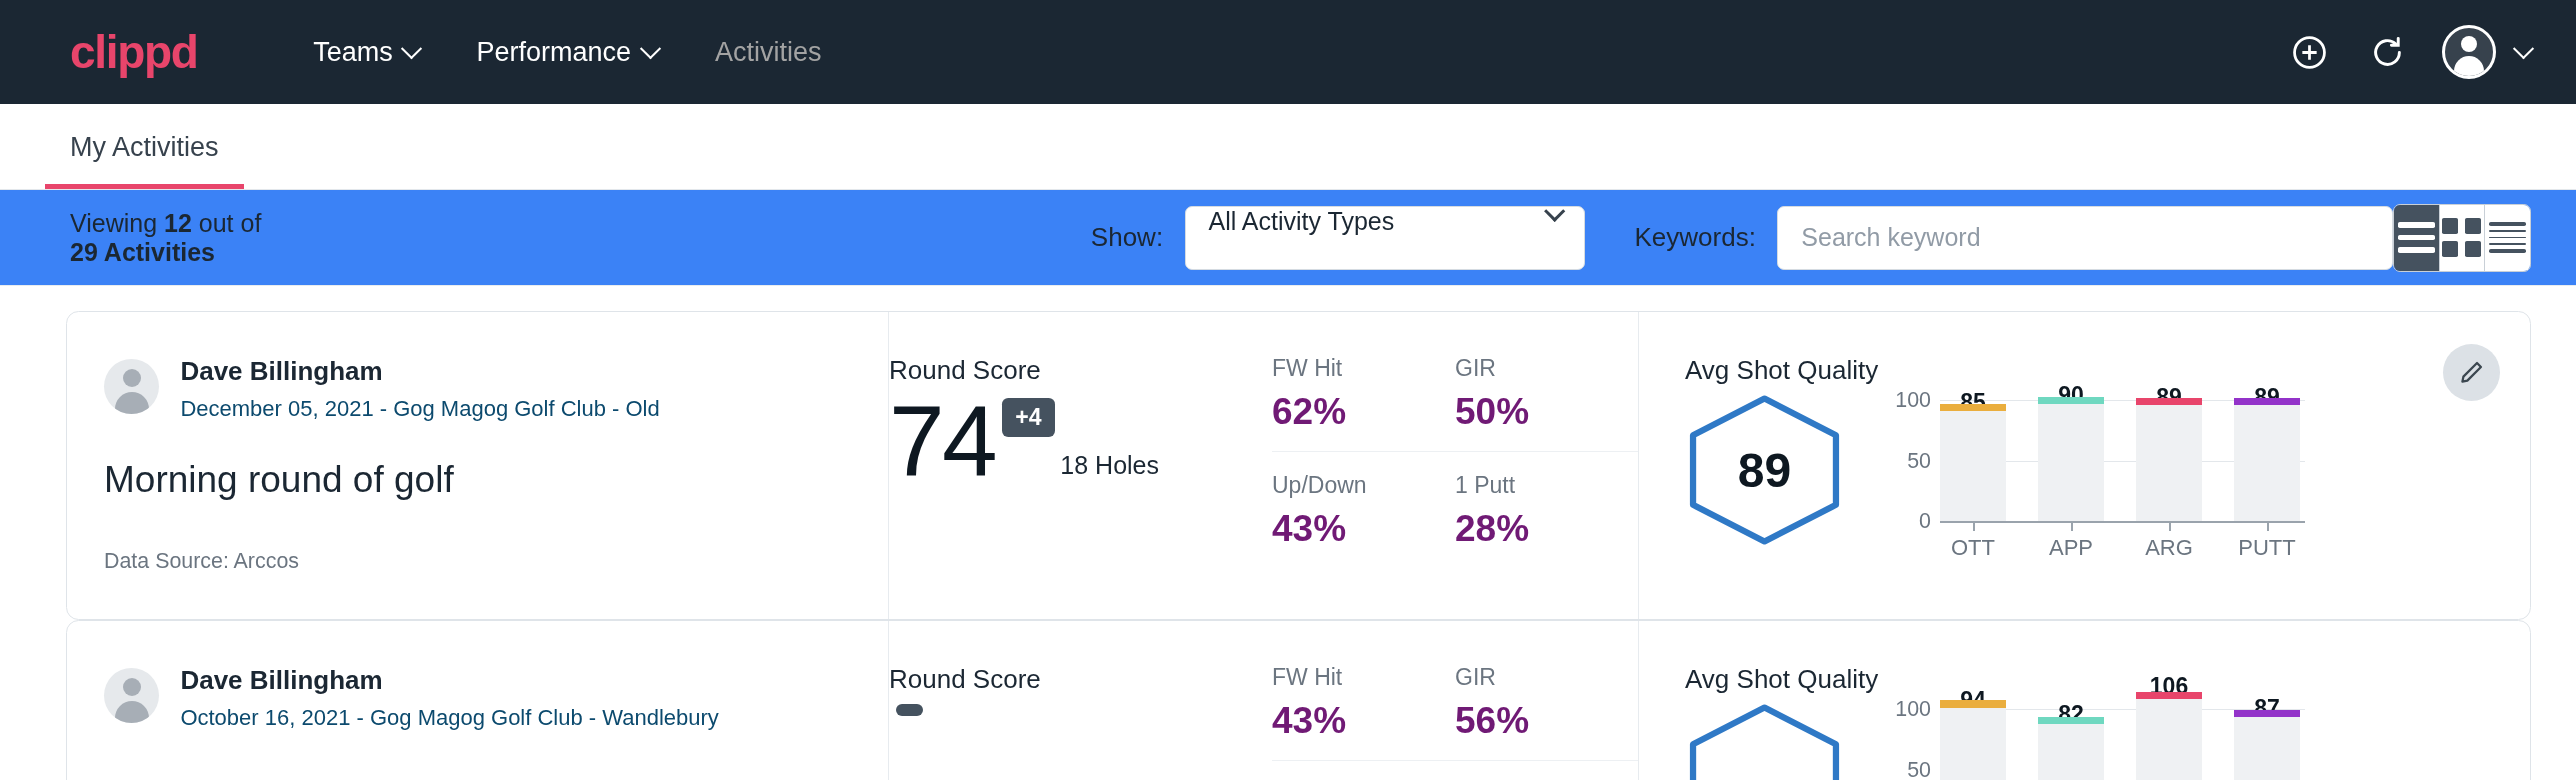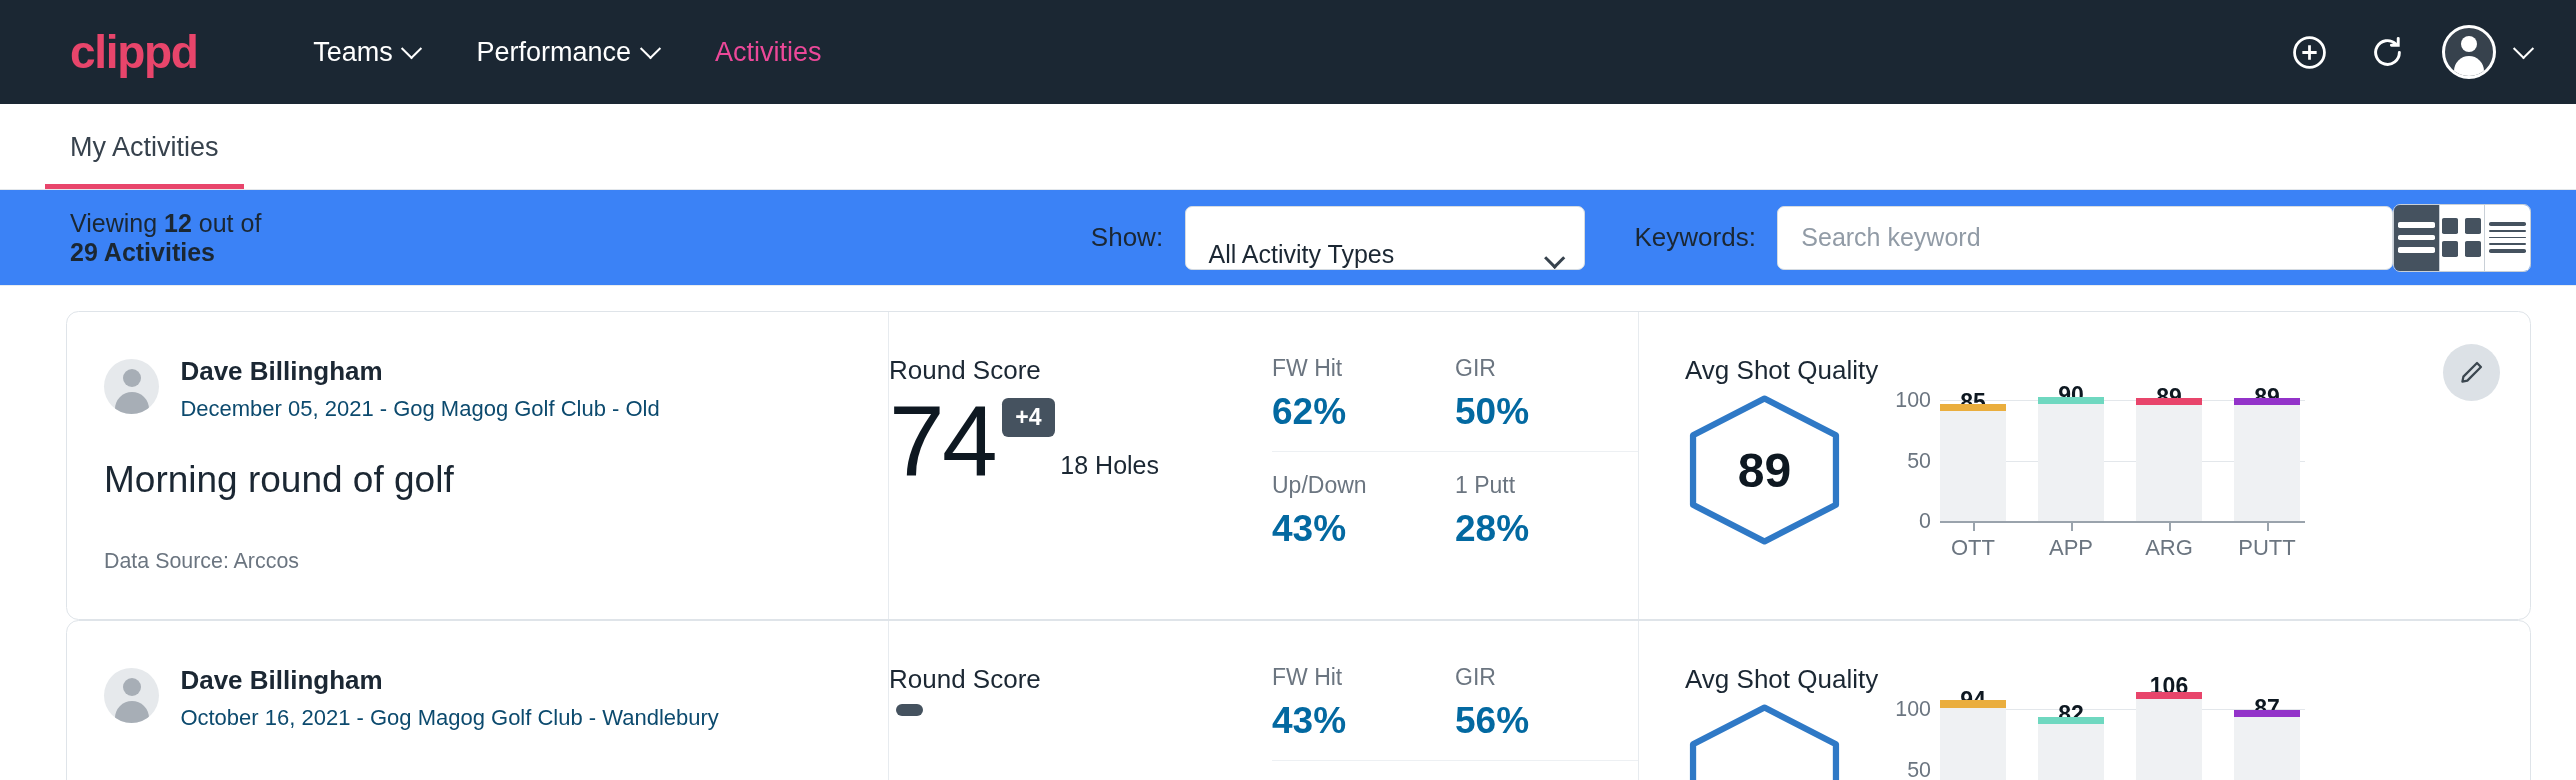--- a/index.html
+++ b/index.html
@@ -35,21 +35,21 @@
   .nav-item {
     display: flex;
     align-items: center;
     gap: 11.6px;
     color: #ffffff;
     font-size: 27px;
     padding: 9px 28.6px;
     cursor: pointer;
     white-space: nowrap;
   }
-  .nav-item.dim { color: #ec4899; }
+  .nav-item.dim { color: #a3a3a3; }
   .chev {
     display: inline-block;
     width: 15px; height: 15px;
     border-right: 2.7px solid currentColor;
     border-bottom: 2.7px solid currentColor;
     transform: rotate(45deg) translate(-2.7px,-2.7px);
   }
   .nav-right {
     margin-left: auto;
     display: flex;
@@ -118,21 +118,21 @@
   .show-group {
     display: flex; align-items: center; gap: 21.4px;
     margin-left: 799px;
   }
   .lbl { font-size: 26px; color: #1B2733; white-space: nowrap; }
   .select {
     width: 400px; height: 64px;
     background: #ffffff;
     border: 0.9px solid #D5DBE1;
     border-radius: 7.1px;
-    display: flex; align-items: flex-end;
+    display: flex; align-items: flex-start;
     padding: 0 23px;
     font-size: 25px;
     color: #1B2733;
     cursor: pointer;
     position: relative;
   }
   .select .caret {
     position: absolute; right: 25px;
     width: 15px; height: 15px;
     border-right: 3.6px solid #37424D;
@@ -229,21 +229,21 @@
     border-radius: 6.2px; padding: 6.2px 13.4px;
     margin-left: 7.1px; margin-bottom: 50px;
   }
   .score-holes { font-size: 25px; color: #1B2733; margin-left: 5.4px; margin-bottom: 7.1px; }
 
   .stat-grid { display: grid; grid-template-columns: 1fr 1fr; }
   .stat-cell { padding-right: 19.6px; }
   .stat-cell.top { border-bottom: 1.8px solid #EDF0F3; padding-bottom: 18px; }
   .stat-cell.bot { padding-top: 19.6px; }
   .stat-k { font-size: 23px; color: #6B7580; }
-  .stat-v { font-size: 37px; font-weight: 700; color: #0369a1; margin-top: 9px; }
+  .stat-v { font-size: 37px; font-weight: 700; color: #701a75; margin-top: 9px; }
 
   .quality-body { display: flex; align-items: flex-start; gap: 41px; margin-top: 7.1px; }
   .hex-wrap { position: relative; width: 159px; height: 154px; flex: none; }
   .hex-val {
     position: absolute; inset: 0;
     display: flex; align-items: center; justify-content: center;
     font-size: 48px; font-weight: 700; color: #0E1821;
   }
 
   

